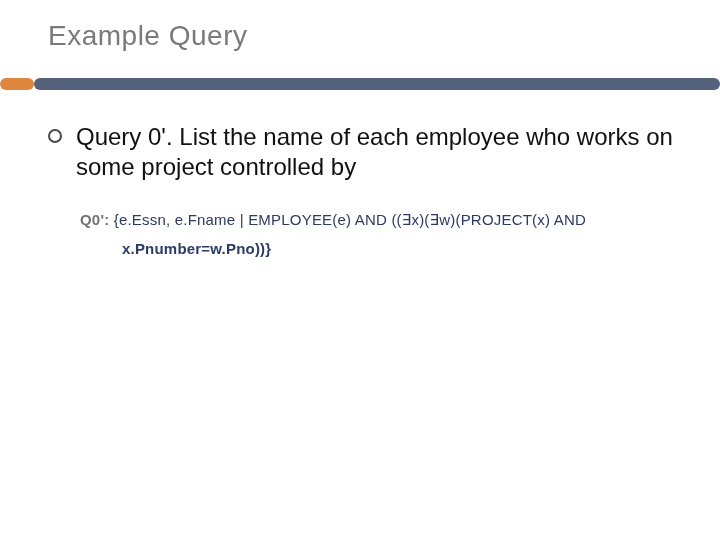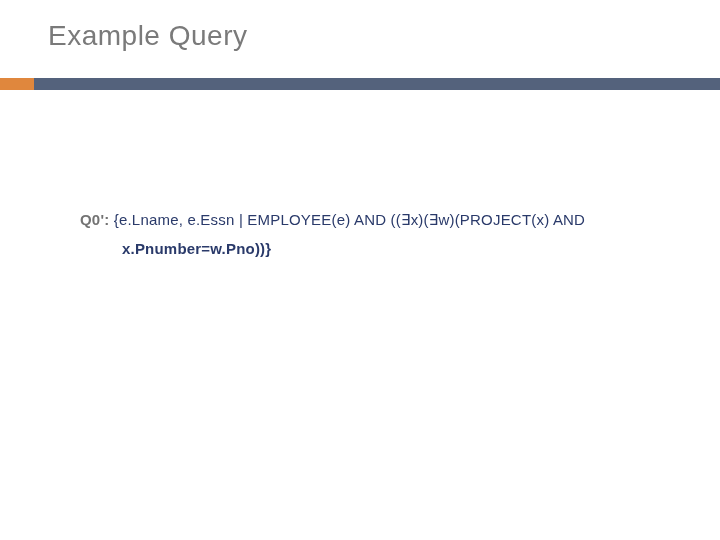--- a/index.html
+++ b/index.html
@@ -1,15 +1,15 @@
 <!DOCTYPE html>
 <html><head>
 <meta charset="utf-8">
 <style>
-  * { margin: 0; padding: 0; box-sizing: border-box; }
+  * { margin: 0; padding: 0; box-sizing: border-box; border-radius: 24px; }
   html, body { width: 720px; height: 540px; background: #ffffff; font-family: Arial, Helvetica, sans-serif; }
   .slide {
     position: relative;
     width: 720px;
     height: 540px;
     background: #ffffff;
     overflow: hidden;
   }
   .title-area {
     position: absolute;
@@ -101,23 +101,29 @@
 
   <div class="title-area">
     <div class="title-text">Example Query</div>
   </div>
 
   <div class="divider">
     <div class="divider-left"></div>
     <div class="divider-right"></div>
   </div>
 
+  <div class="body-area">
+    <div class="bullet-row">
+      <div class="bullet-marker"></div>
+      <div class="bullet-text">Query 0'. List the name of each employee who works on some project controlled by</div>
+    </div>
+  </div>
 
   <div class="truncated"></div>
 
   <div class="formula-block">
     <span class="formula-line1">
-      <span class="qlabel">Q0':</span><span> {e.Lname, e.Essn | EMPLOYEE(e) AND ((∃x)(∃w)(PROJECT(x) AND</span>
+      <span class="qlabel">Q0':</span><span> {e.Essn, e.Fname | EMPLOYEE(e) AND ((∃x)(∃w)(PROJECT(x) AND</span>
     </span>
     <span class="formula-line3">x.Pnumber=w.Pno))}</span>
   </div>
 
 </div>
 
 </body></html>

